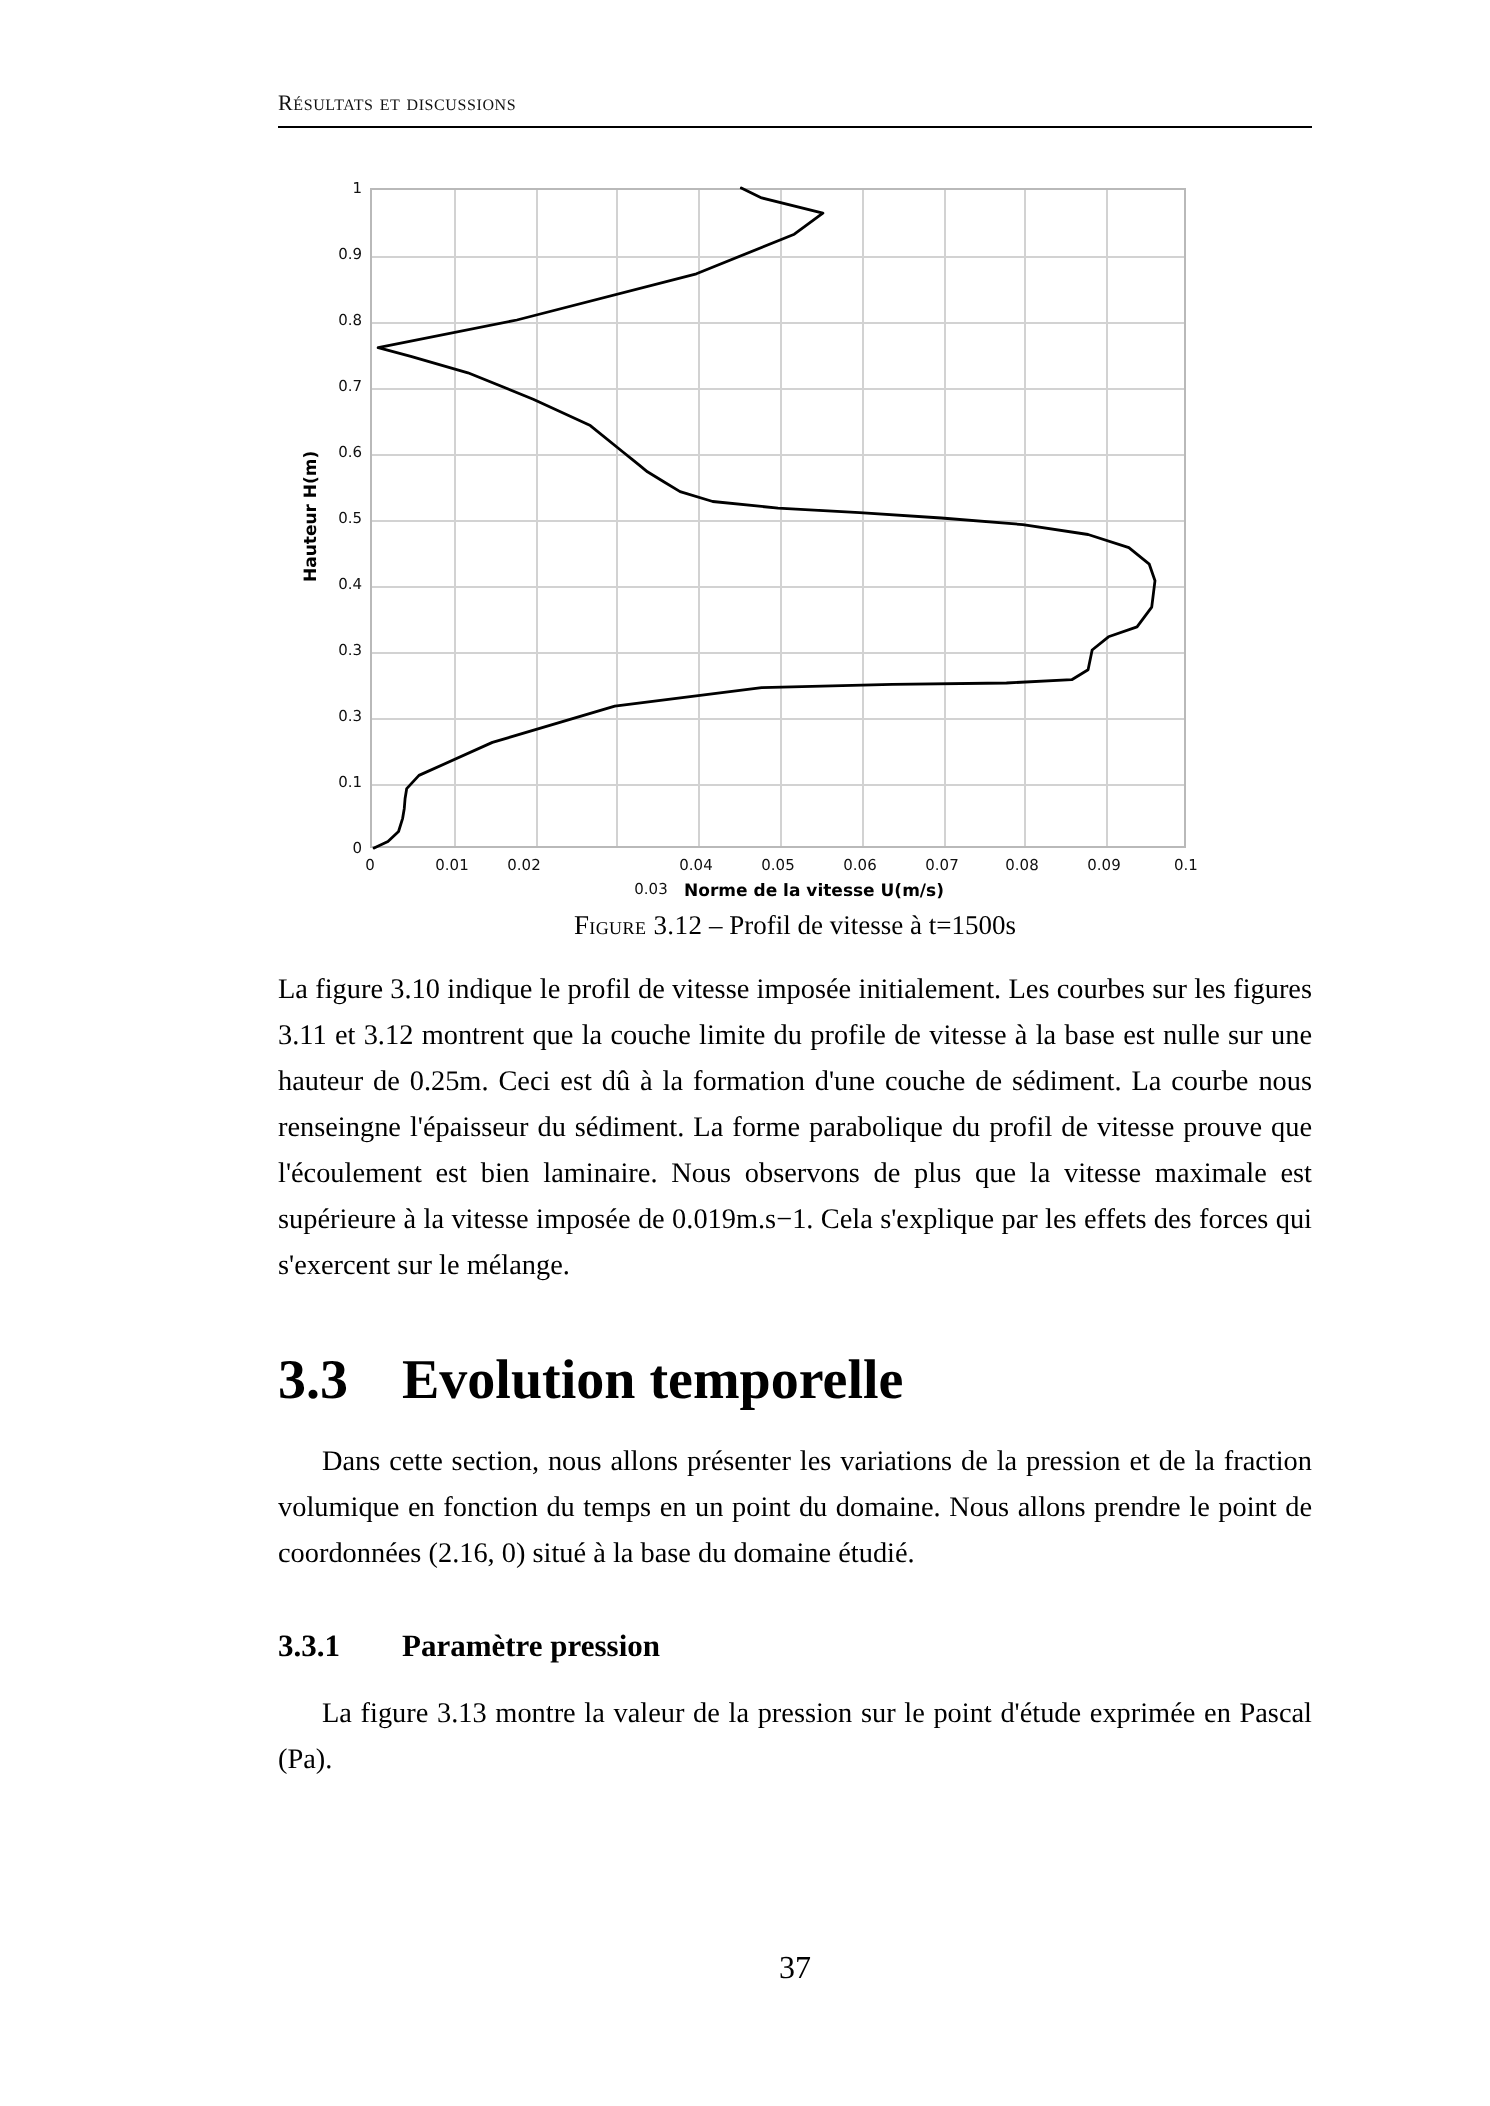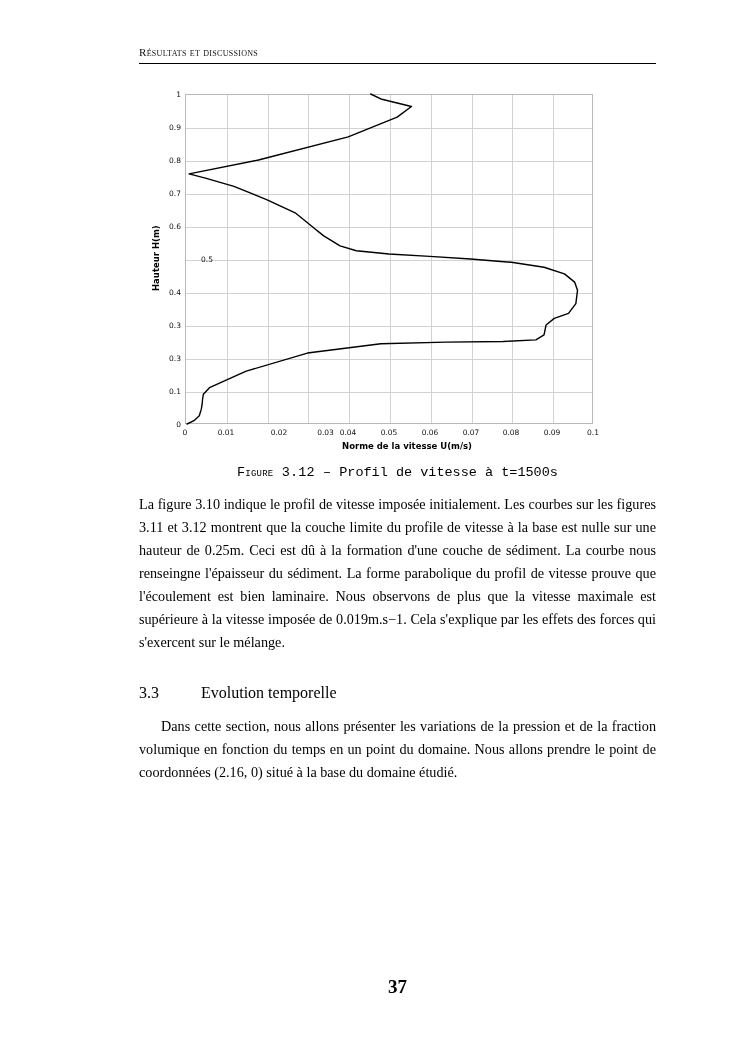--- a/index.html
+++ b/index.html
@@ -93,56 +93,54 @@
     font-size: 8.5px;
     font-weight: bold;
     color: #000;
     white-space: nowrap;
     transform-origin: left top;
     transform: rotate(-90deg);
   }
   .figcaption {
     text-align: center;
     font-size: 13.5px;
-    margin-top: 10px;
-    font-family: Liberation Mono, monospace;
+    margin-top: 0;
   }
   .figcaption .fignum {
     font-variant: small-caps;
     letter-spacing: 0.2px;
   }
   
   p.body {
     font-size: 14.2px;
     line-height: 1.62;
     text-align: justify;
     margin: 13px 0 0 0;
     text-indent: 0;
   }
   p.body.indent { text-indent: 22px; }
   h2.section {
-    font-size: 16px;
-    font-weight: normal;
+    font-size: 28px;
+    font-weight: bold;
     margin: 30px 0 6px 0;
   }
   h2.section .num { display: inline-block; width: 62px; }
   h3.subsection {
     font-size: 15.5px;
     font-weight: bold;
     margin: 26px 0 4px 0;
   }
   h3.subsection .num { display: inline-block; width: 62px; }
   .pagenum {
     position: absolute;
     left: 0;
     top: 930px;
     width: 517px;
     text-align: center;
-    font-size: 19px;
-    font-weight: bold;
+    font-size: 16px;
   }
 </style>
 </head>
 <body>
 
 <div class="page">
   <div class="content">
 
     <div class="runhead">Résultats et discussions</div>
 
@@ -167,35 +165,35 @@
             <div class="grid-h" style="top: 99px;"></div>
             <div class="grid-h" style="top: 66px;"></div>
             <div class="grid-h" style="top: 33px;"></div>
           </div>
         <svg id="chart-svg" width="517" height="375" style="position:absolute;left:0;top:0;pointer-events:none;">
             <path d="M48.04,344.00 L54.98,340.70 L60.28,335.75 L62.32,329.15 L63.14,324.20 L63.54,319.25 L64.36,314.30 L70.48,307.70 L107.20,291.20 L168.40,273.05 L241.84,263.81 L307.12,262.16 L364.24,261.50 L396.88,259.85 L405.04,254.90 L407.08,245.00 L415.24,238.40 L429.52,233.45 L436.86,223.55 L438.50,210.35 L435.64,202.10 L425.44,193.85 L405.04,187.25 L372.40,182.30 L331.60,179.00 L290.80,176.36 L250.00,174.05 L217.36,170.75 L201.04,165.80 L192.88,160.85 L184.72,155.90 L180.64,152.60 L177.38,149.96 L172.48,146.00 L156.16,132.80 L127.60,119.60 L94.96,106.40 L66.40,98.15 L50.08,93.86 L119.44,80.00 L209.20,56.90 L258.16,37.10 L272.44,26.54 L241.84,18.95 L231.64,14.00" fill="none" stroke="#000000" stroke-width="1.4" stroke-linejoin="round" stroke-linecap="round"></path>
           </svg>
         <div id="chart-labels">
             <div class="tick-lbl-x" style="left: 46px; top: 348px;">0</div>
             <div class="tick-lbl-x" style="left: 87px; top: 348px;">0.01</div>
-            <div class="tick-lbl-x" style="left: 140px; top: 348px; text-align: center;">0.02</div>
-            <div class="tick-lbl-x" style="left: 168px; top: 348px; padding-left: 37px;">0.03</div>
+            <div class="tick-lbl-x" style="left: 123px; top: 348px; text-align: center;">0.02</div>
+            <div class="tick-lbl-x" style="left: 168px; top: 360px; padding-left: 37px;">0.03</div>
             <div class="tick-lbl-x" style="left: 209px; top: 348px;">0.04</div>
             <div class="tick-lbl-x" style="left: 250px; top: 348px; text-align: center;">0.05</div>
             <div class="tick-lbl-x" style="left: 291px; top: 348px;">0.06</div>
             <div class="tick-lbl-x" style="left: 332px; top: 348px;">0.07</div>
             <div class="tick-lbl-x" style="left: 372px; top: 348px;">0.08</div>
             <div class="tick-lbl-x" style="left: 413px; top: 348px;">0.09</div>
             <div class="tick-lbl-x" style="left: 454px; top: 348px;">0.1</div>
             <div class="tick-lbl-y" style="left: 20px; width: 22px; top: 344px;">0</div>
             <div class="tick-lbl-y" style="left: 20px; width: 22px; top: 311px;">0.1</div>
             <div class="tick-lbl-y" style="left: 20px; width: 22px; top: 278px;">0.3</div>
             <div class="tick-lbl-y" style="left: 20px; width: 22px; top: 245px;">0.3</div>
             <div class="tick-lbl-y" style="left: 20px; width: 22px; top: 212px;">0.4</div>
-            <div class="tick-lbl-y" style="left: 20px; width: 22px; top: 179px; margin-left: 32px;">0.5</div>
+            <div class="tick-lbl-y" style="left: 20px; width: 22px; top: 179px;">0.5</div>
             <div class="tick-lbl-y" style="left: 20px; width: 22px; top: 146px;">0.6</div>
             <div class="tick-lbl-y" style="left: 20px; width: 22px; top: 113px;">0.7</div>
             <div class="tick-lbl-y" style="left: 20px; width: 22px; top: 80px;">0.8</div>
             <div class="tick-lbl-y" style="left: 20px; width: 22px; top: 47px;">0.9</div>
             <div class="tick-lbl-y" style="left: 20px; width: 22px; top: 14px;">1</div>
           </div>
         <div class="axis-x-title" id="xtitle" style="left: 250px; top: 361px; transform: translateX(-50%);">Norme de la vitesse U(m/s)</div>
         <div class="axis-y-title" id="ytitle" style="left: 12px; top: 211px;">Hauteur H(m)</div>
       </div>
       <div class="figcaption">
@@ -206,17 +204,21 @@
     </div>
 
     <p class="body">La figure 3.10 indique le profil de vitesse imposée initialement. Les courbes sur les figures 3.11 et 3.12 montrent que la couche limite du profile de vitesse à la base est nulle sur une hauteur de 0.25m. Ceci est dû à la formation d'une couche de sédiment. La courbe nous renseingne l'épaisseur du sédiment. La forme parabolique du profil de vitesse prouve que l'écoulement est bien laminaire. Nous observons de plus que la vitesse maximale est supérieure à la vitesse imposée de 0.019m.s−1. Cela s'explique par les effets des forces qui s'exercent sur le mélange.</p>
 
     <h2 class="section">
       <span class="num">3.3</span><span>Evolution temporelle</span>
     </h2>
 
     <p class="body indent">Dans cette section, nous allons présenter les variations de la pression et de la fraction volumique en fonction du temps en un point du domaine. Nous allons prendre le point de coordonnées (2.16, 0) situé à la base du domaine étudié.</p>
 
-
+    <h3 class="subsection">
+      <span class="num">3.3.1</span><span>Paramètre pression</span>
+    </h3>
+
+    <p class="body indent">La figure 3.13 montre la valeur de la pression sur le point d'étude exprimée en Pascal (Pa).</p>
 
     <div class="pagenum">37</div>
   </div>
 </div>
 
 </body></html>

